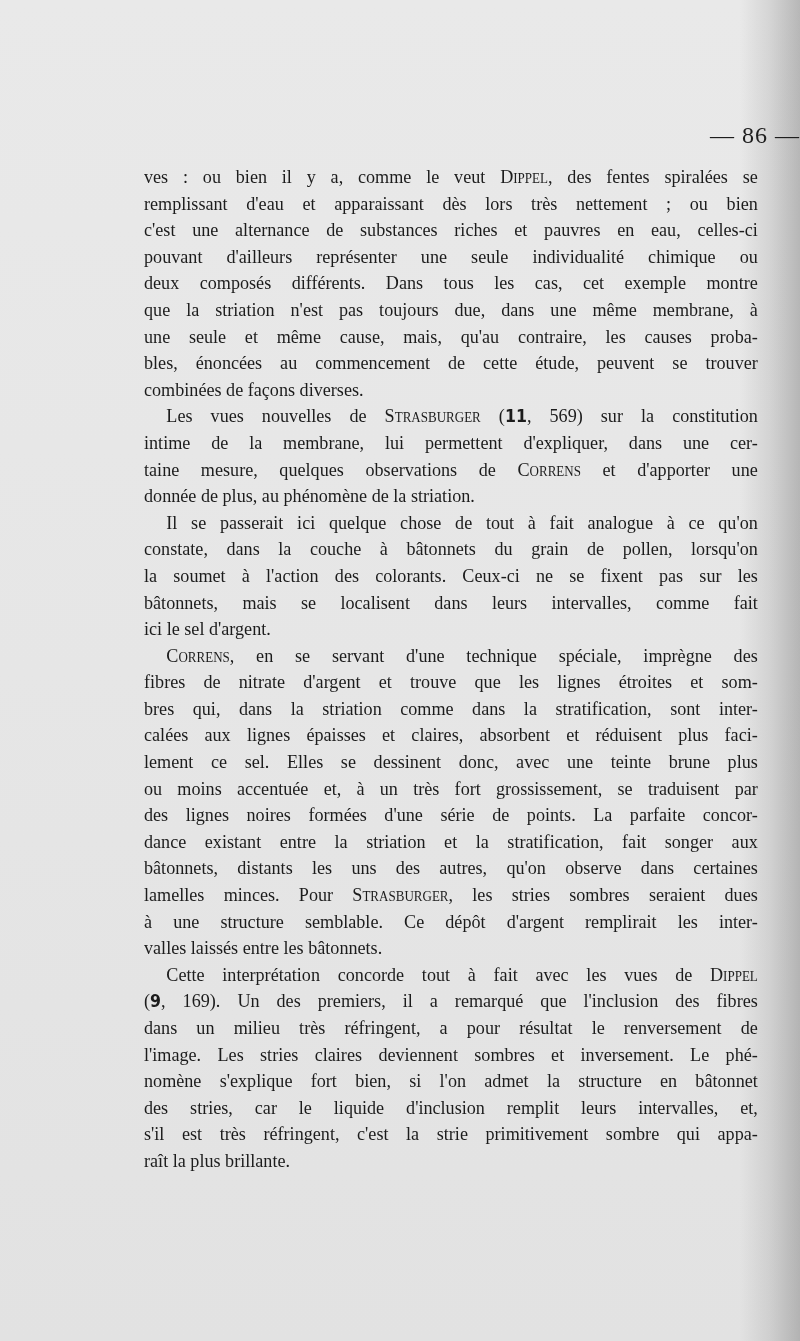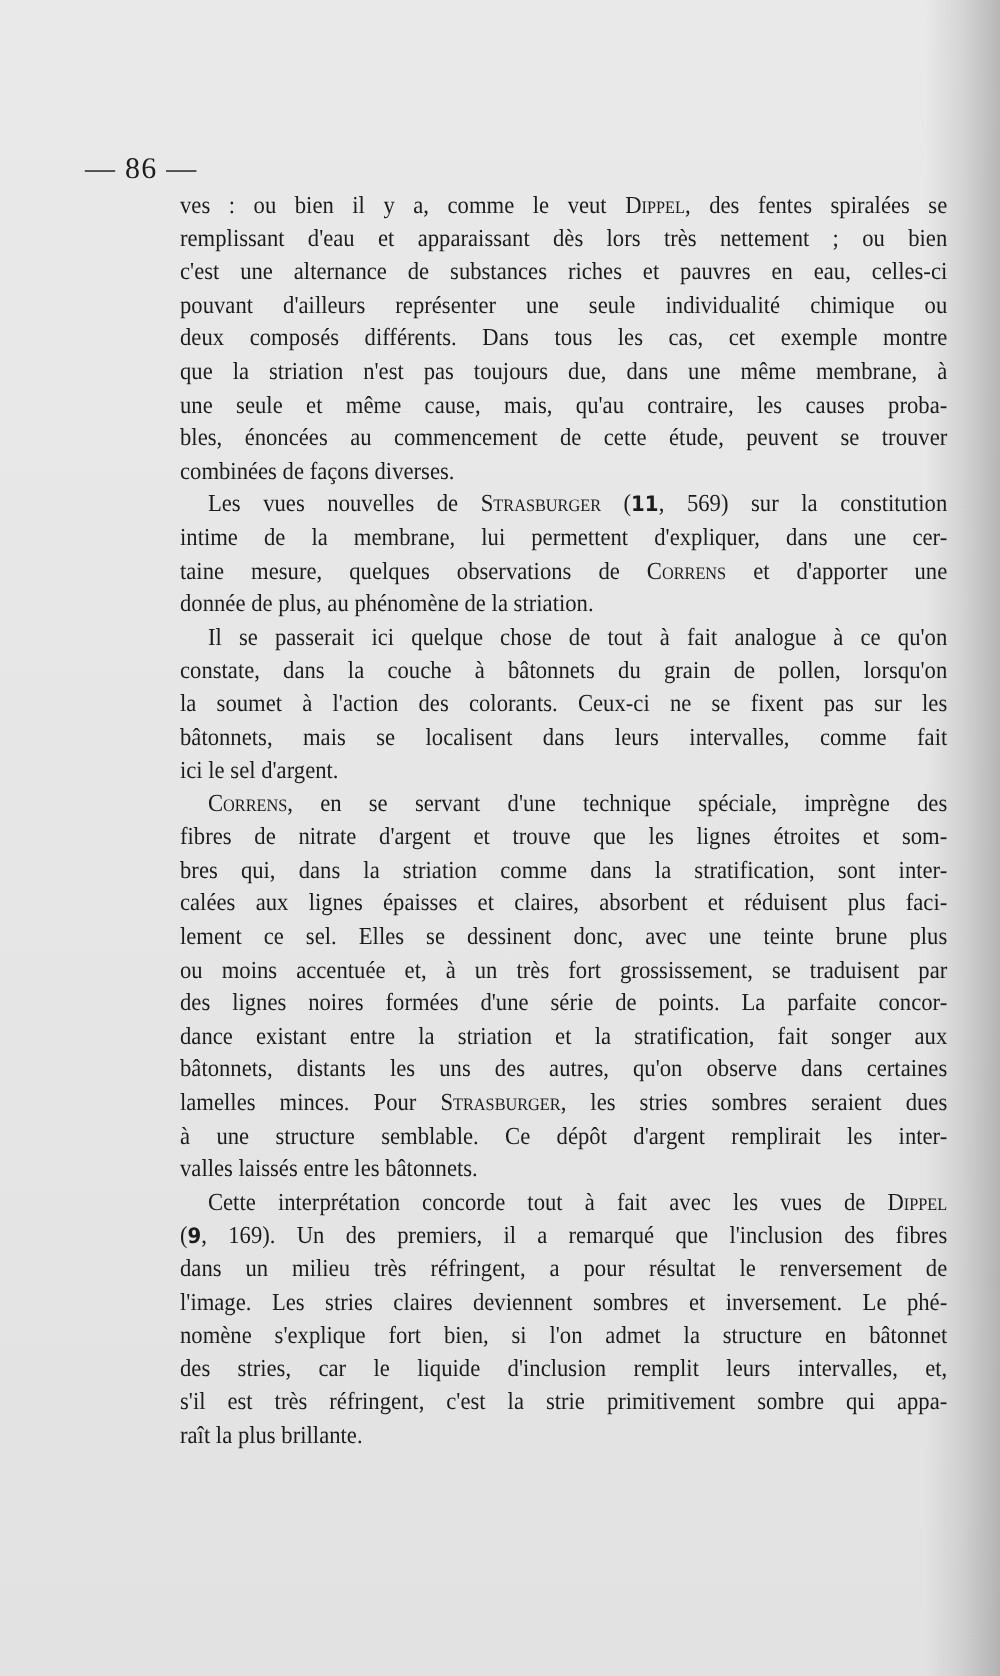--- a/index.html
+++ b/index.html
@@ -20,32 +20,32 @@
       height: 1341px;
       background:
         linear-gradient(to right, rgba(0,0,0,0) 0px, rgba(0,0,0,0) 740px, rgba(120,120,120,0.18) 770px, rgba(90,90,90,0.35) 800px),
         linear-gradient(to bottom, #e9e9e9 0%, #e6e6e6 50%, #e2e2e2 100%);
     }
     .page-number {
       position: absolute;
       top: 122px;
       left: 0;
       width: 800px;
-      padding-left: 68px;
+      padding-left: 20px;
       box-sizing: border-box;
-      text-align: left;
+      text-align: right;
       font-family: "Liberation Serif", serif;
       font-size: 24px;
       color: #1e1e1e;
       letter-spacing: 1px;
     }
     .text-block {
       position: absolute;
       left: 144px;
-      top: 152px;
+      top: 164px;
       width: 614px;
       font-family: "Liberation Serif", serif;
       font-size: 19.5px;
       color: #1c1c1c;
     }
     .line {
       display: block;
       height: 26.6px;
       line-height: 26.6px;
       white-space: nowrap;

